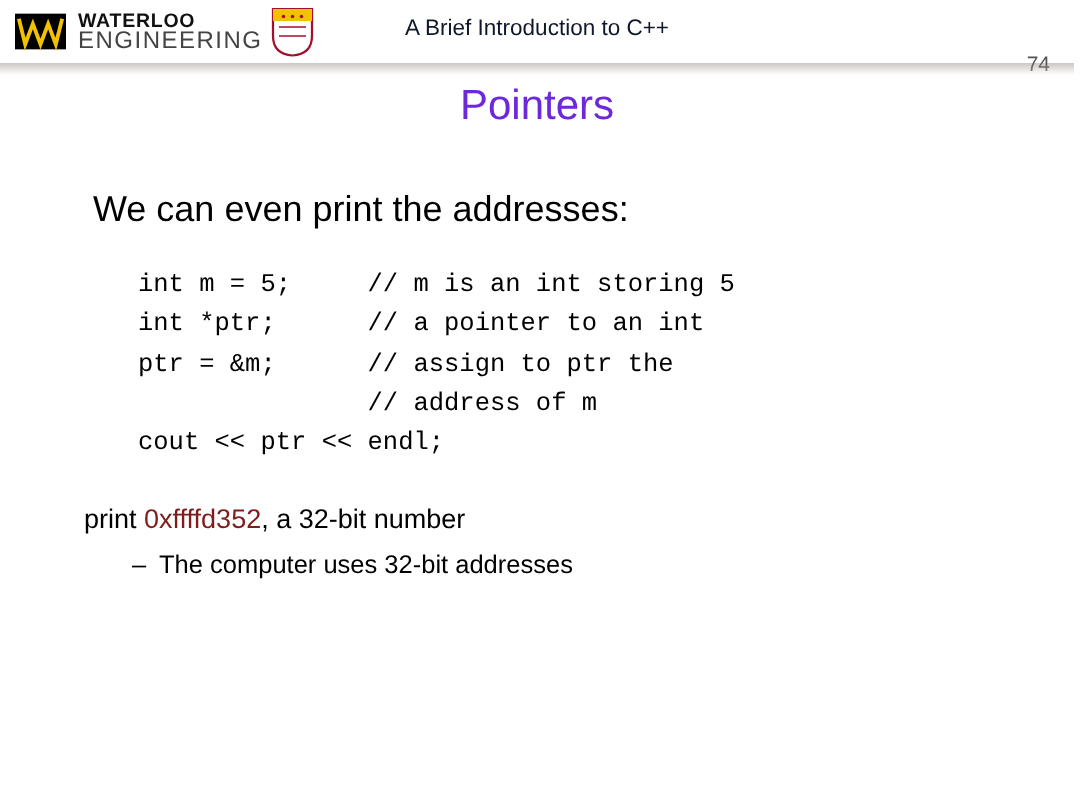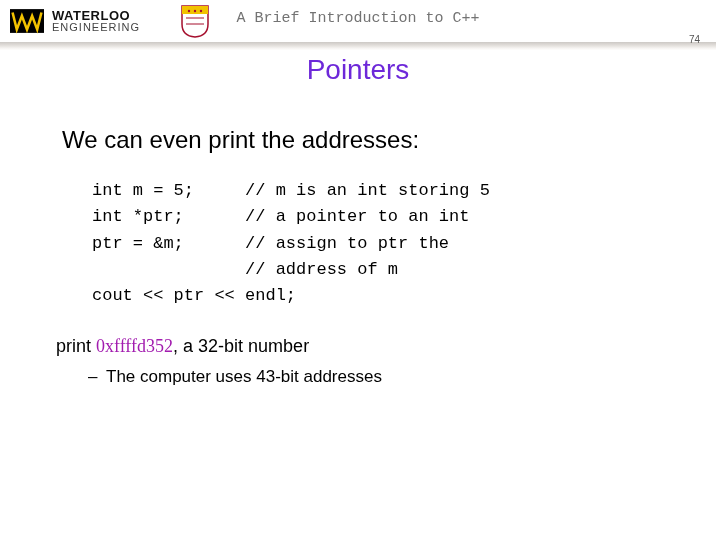--- a/index.html
+++ b/index.html
@@ -4,35 +4,35 @@
 <style>
   * { margin: 0; padding: 0; box-sizing: border-box; }
   html, body { width: 720px; height: 540px; font-family: Arial, Helvetica, sans-serif; background: #fff; overflow: hidden; }
   .slide { width: 716px; height: 540px; position: relative; background: #fff; }
 
   .header-strip { position: absolute; top: 0; left: 0; right: 0; height: 42px; }
   .logo { position: absolute; top: 4px; left: 10px; display: flex; align-items: center; gap: 8px; }
   .logo-w { width: 34px; height: 34px; }
   .logo-text { display: flex; flex-direction: column; line-height: 1; }
   .logo-text .wat { font-size: 13px; font-weight: 700; letter-spacing: 0.5px; color: #111; }
-  .logo-text .eng { font-size: 11px; font-weight: 400; letter-spacing: 1px; color: #444; }
+  .logo-text .eng { font-size: 16px; font-weight: 400; letter-spacing: 1px; color: #444; }
   .crest { position: absolute; top: 4px; left: 180px; width: 30px; height: 34px; }
 
-  .course-title { position: absolute; top: 10px; left: 0; right: 0; text-align: center; font-size: 15px; color: #737373; font-family: Liberation Mono, monospace; }
-  .page-num { position: absolute; top: 34px; right: 16px; font-size: 10px; color: #555; margin-left: 43px; }
+  .course-title { position: absolute; top: 10px; left: 0; right: 0; text-align: center; font-size: 15px; color: #0f172a; }
+  .page-num { position: absolute; top: 34px; right: 16px; font-size: 14px; color: #555; margin-left: 43px; }
 
   .banner { position: absolute; top: 42px; left: 0; right: 0; height: 8px; background: linear-gradient(180deg, #6d6459 0%, #a99f94 40%, #e8e3dc 80%, #fdfbf8 100%); opacity: 0.35; }
 
   .title { position: absolute; top: 54px; left: 0; right: 0; text-align: center; font-size: 28px; color: #6d28d9; font-weight: 400; }
 
   .body { position: absolute; top: 126px; left: 62px; right: 40px; color: #000; }
   .lead { font-size: 24px; margin-bottom: 24px; }
   .code { font-family: Liberation Mono, monospace; font-size: 17px; line-height: 1.55; white-space: pre; margin-left: 30px; margin-bottom: 26px; }
   .result { font-size: 18px; margin-left: -6px; margin-bottom: 10px; }
-  .result .hex { font-family: Liberation Serif, serif; color: #a21caf; }
+  .result .hex { font-family: Liberation Sans, sans-serif; color: #7f1d1d; }
   .bullet { font-size: 17px; margin-left: 26px; }
   .bullet .dash { display: inline-block; width: 18px; }
 </style>
 </head>
 <body>
 <div class="slide">
 
   <div class="header-strip">
     <div class="logo">
       <svg class="logo-w" viewBox="0 0 40 40">
@@ -63,17 +63,17 @@
     <div class="lead">We can even print the addresses:</div>
     <div class="code">int m = 5;     // m is an int storing 5
 int *ptr;      // a pointer to an int
 ptr = &amp;m;      // assign to ptr the
                // address of m
 cout &lt;&lt; ptr &lt;&lt; endl;</div>
     <div class="result">
       <span>print </span><span class="hex">0xffffd352</span><span>, a 32-bit number</span>
     </div>
     <div class="bullet">
-      <span class="dash">–</span><span>The computer uses 43-bit addresses</span>
+      <span class="dash">–</span><span>The computer uses 32-bit addresses</span>
     </div>
   </div>
 
 </div>
 
 </body></html>

